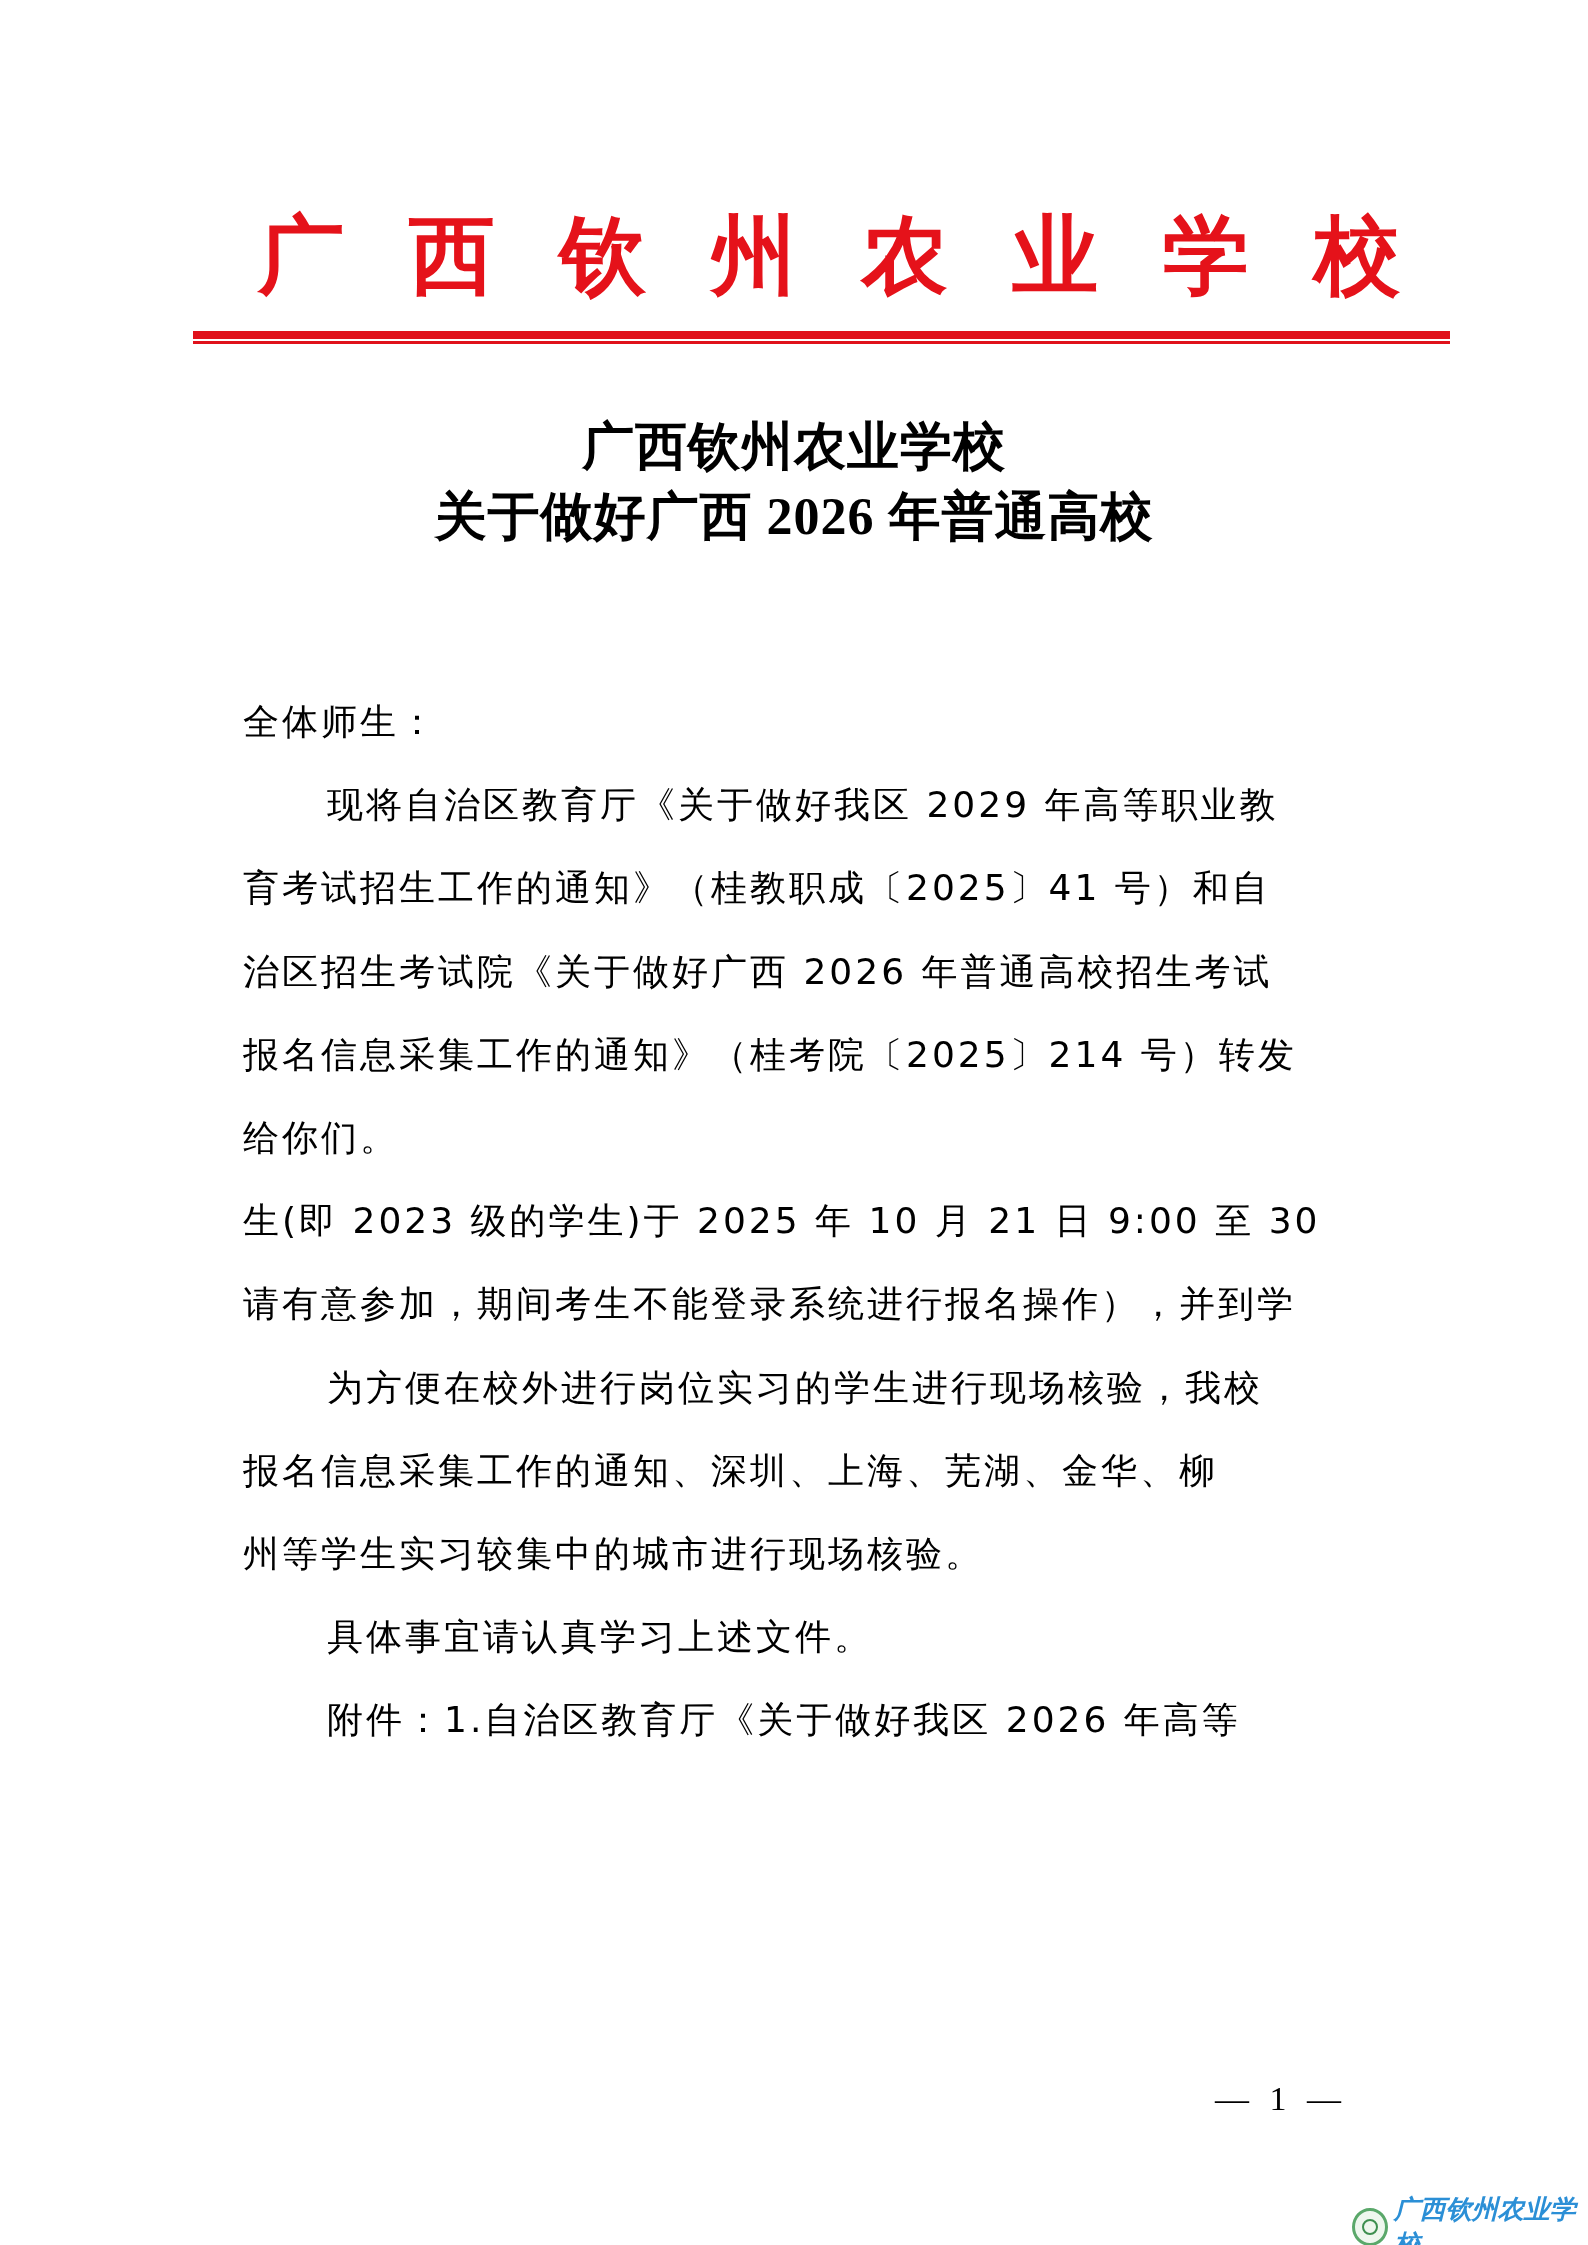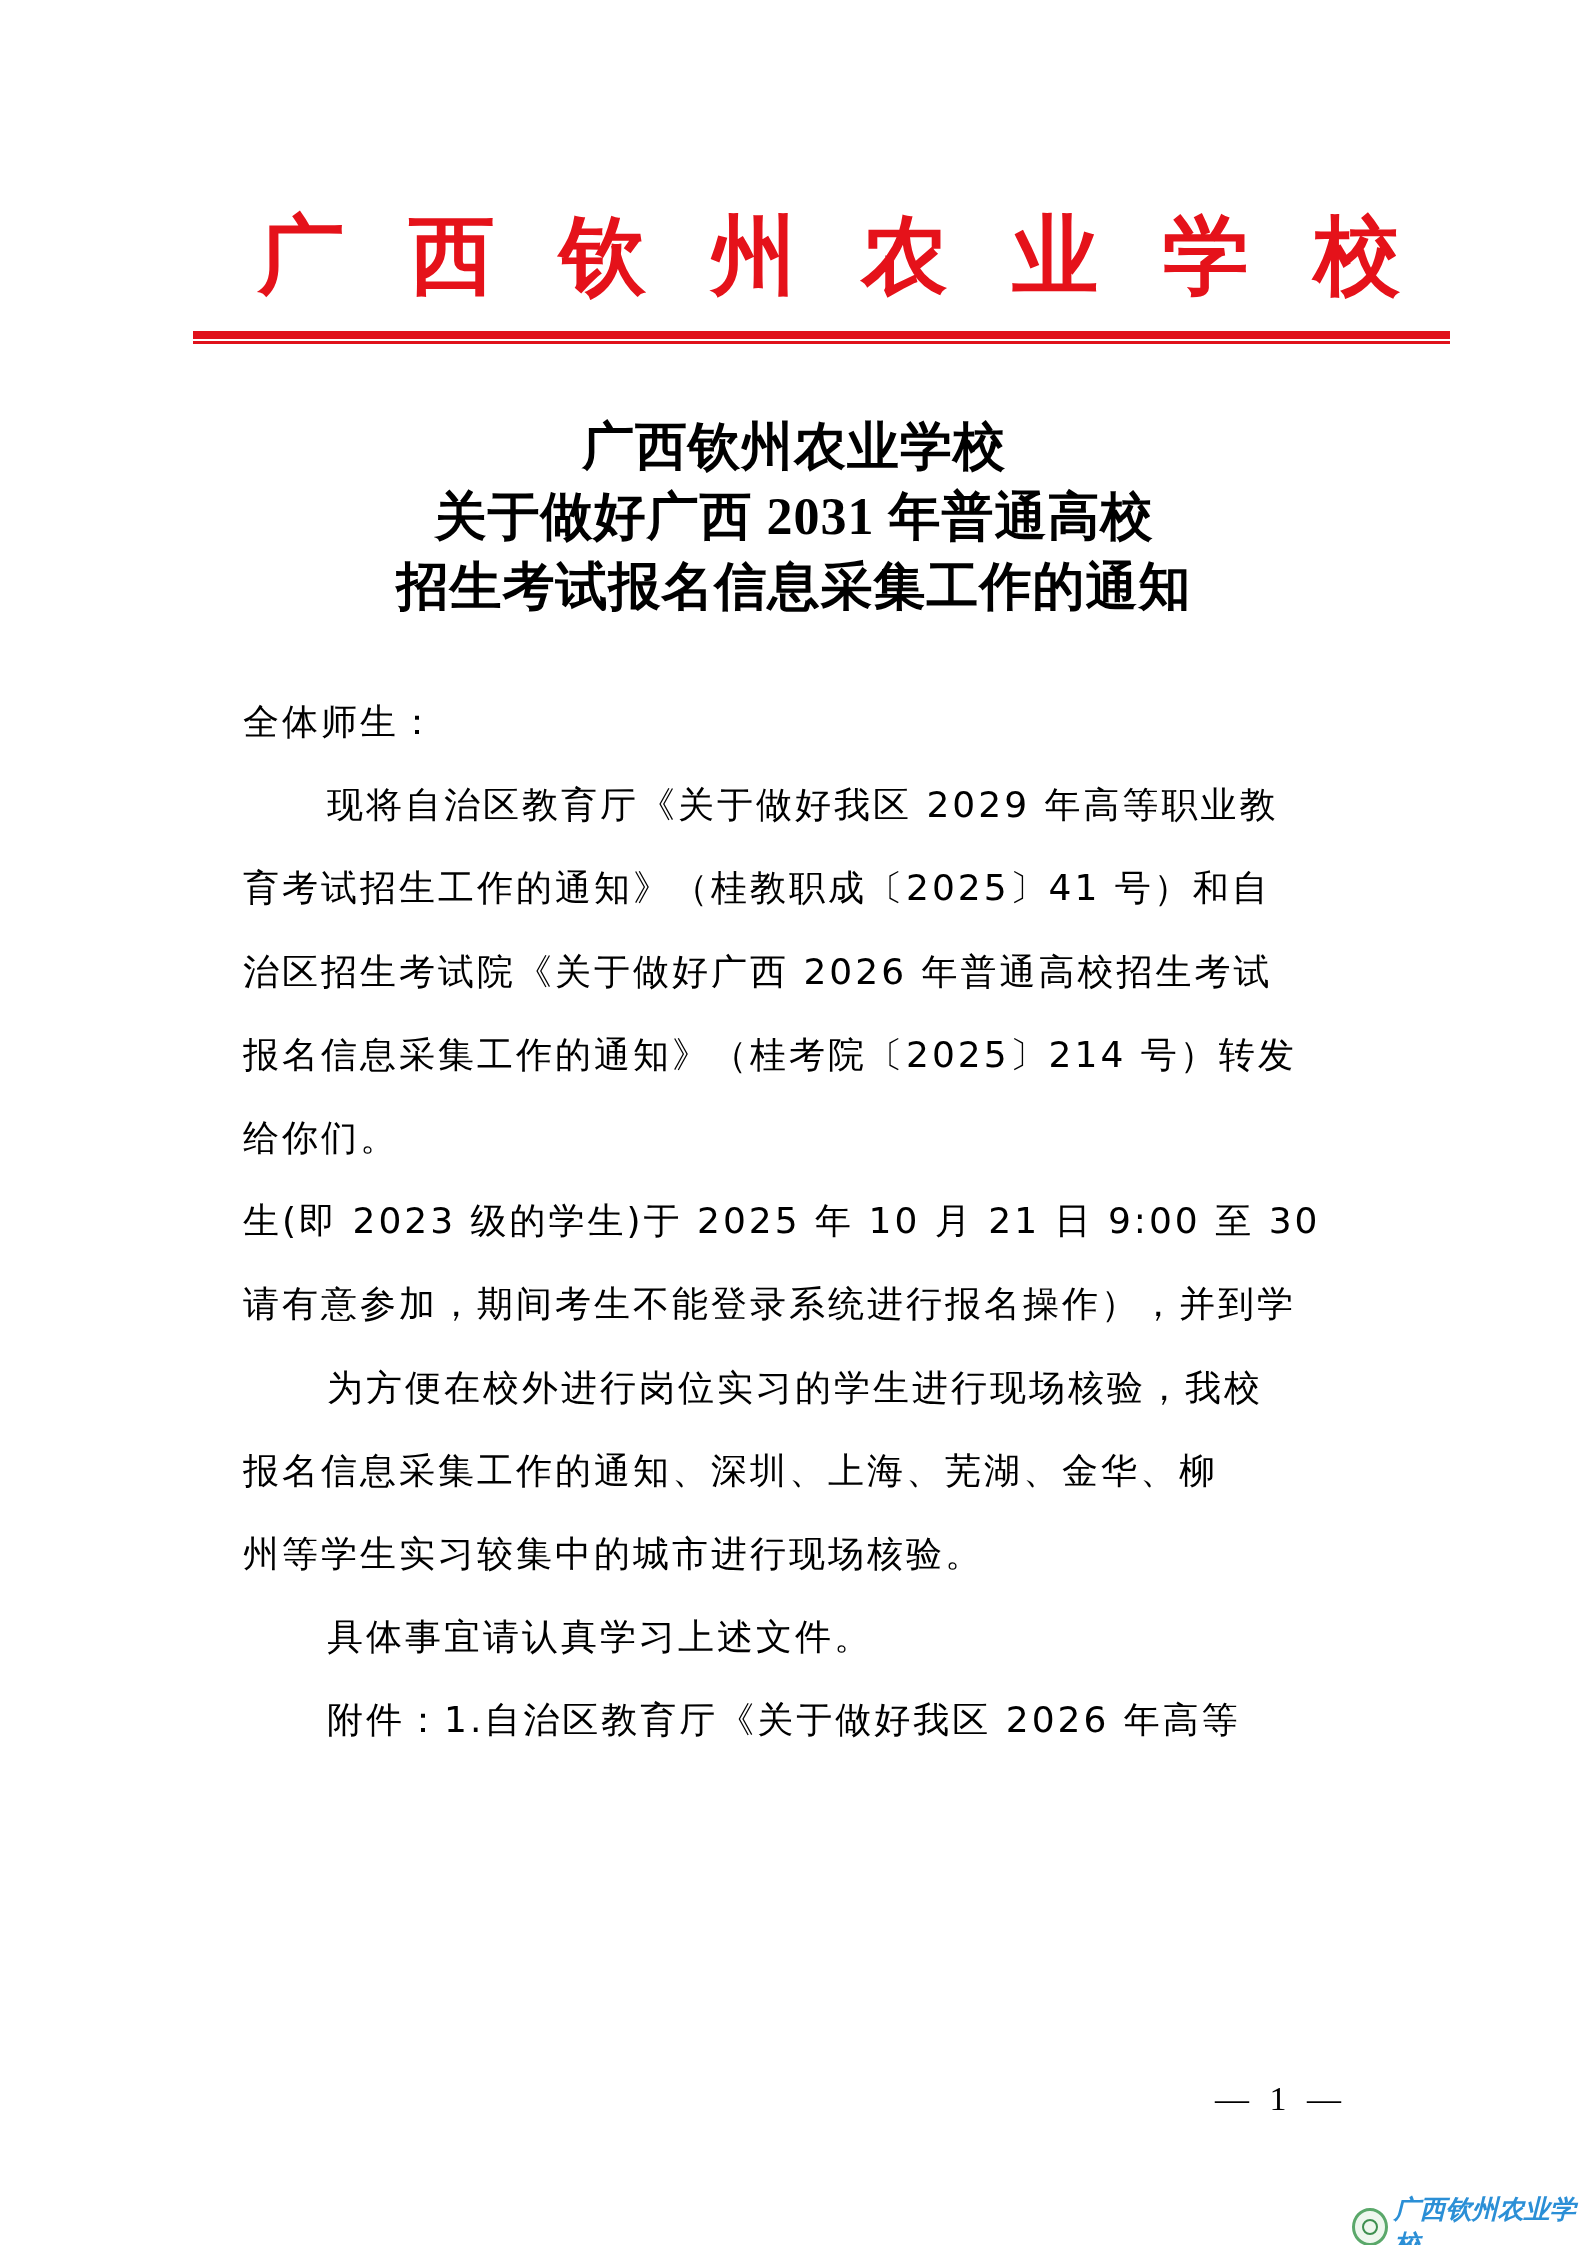--- a/index.html
+++ b/index.html
@@ -39,22 +39,21 @@
   <span>农</span>
   <span>业</span>
   <span>学</span>
   <span>校</span>
 </div>
 <div class="rule-thick"></div>
 <div class="rule-thin"></div>
 
 <div class="title" style="top:412px;">
   <span class="line">广西钦州农业学校</span>
-  <span class="line">关于做好广西 2031 年普通高校</span>
-  <span class="line">招生考试报名信息采集工作的通知</span>
+  <span class="line">关于做好广西 2026 年普通高校</span>
 </div>
 
 <div class="body-text">
   <span class="ln">全体师生：</span>
   <span class="ln indent">现将自治区教育厅《关于做好我区 2029 年高等职业教</span>
   <span class="ln">育考试招生工作的通知》（桂教职成〔2025〕41 号）和自</span>
   <span class="ln">治区招生考试院《关于做好广西 2026 年普通高校招生考试</span>
   <span class="ln">报名信息采集工作的通知》（桂考院〔2025〕214 号）转发</span>
   <span class="ln">给你们。</span>
   <span class="ln">生(即 2023 级的学生)于 2025 年 10 月 21 日 9:00 至 30</span>

